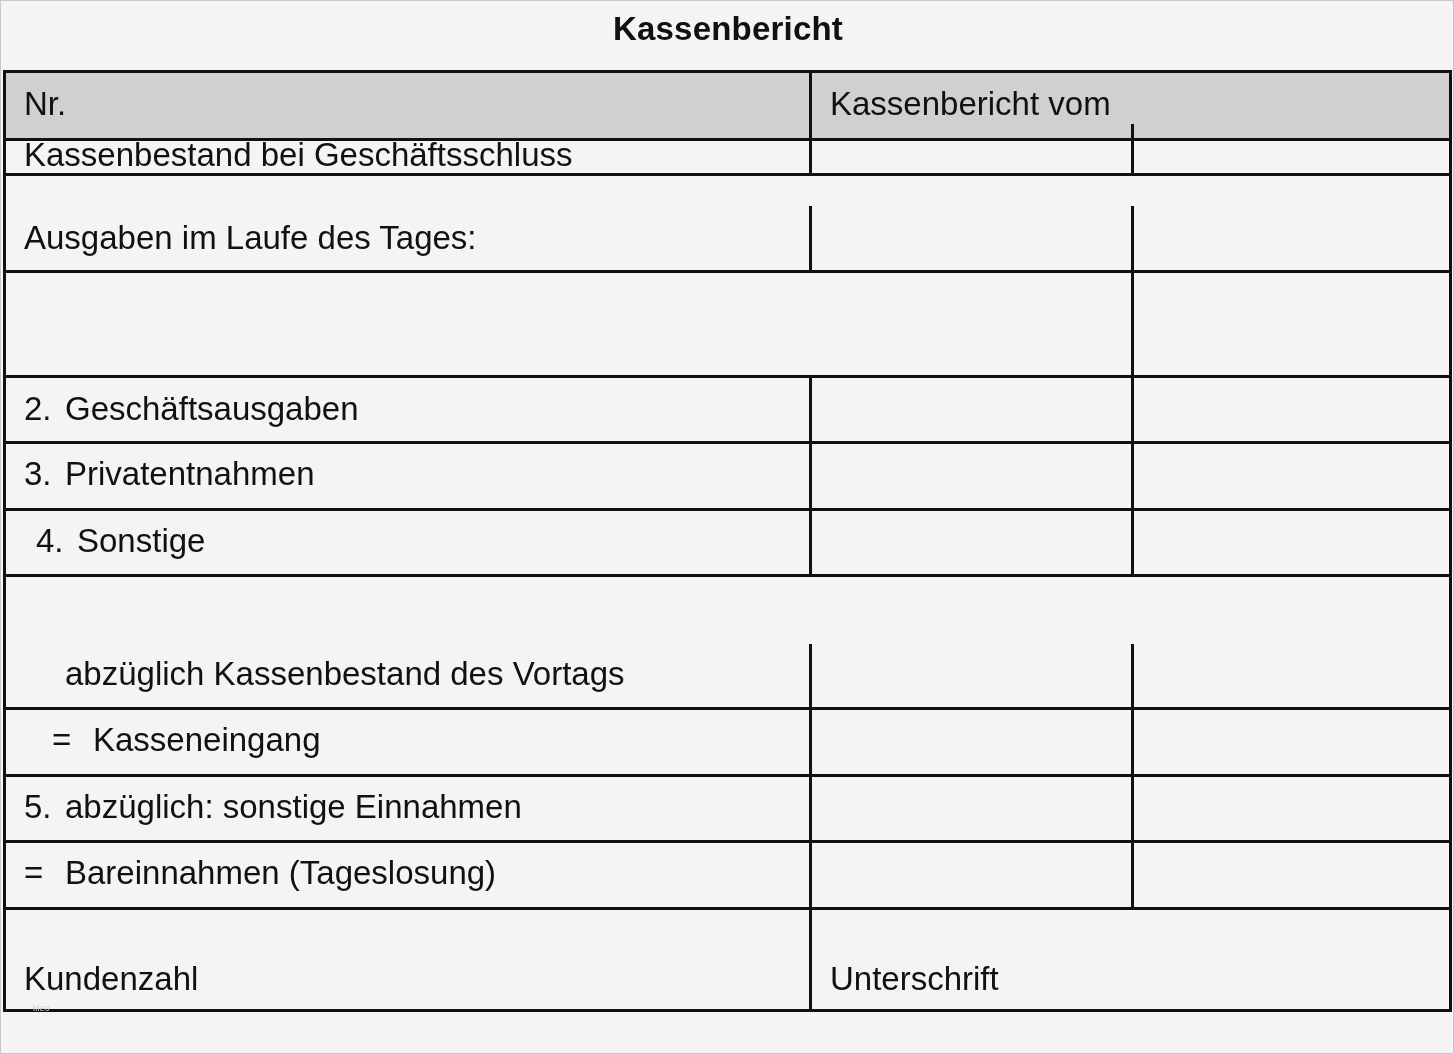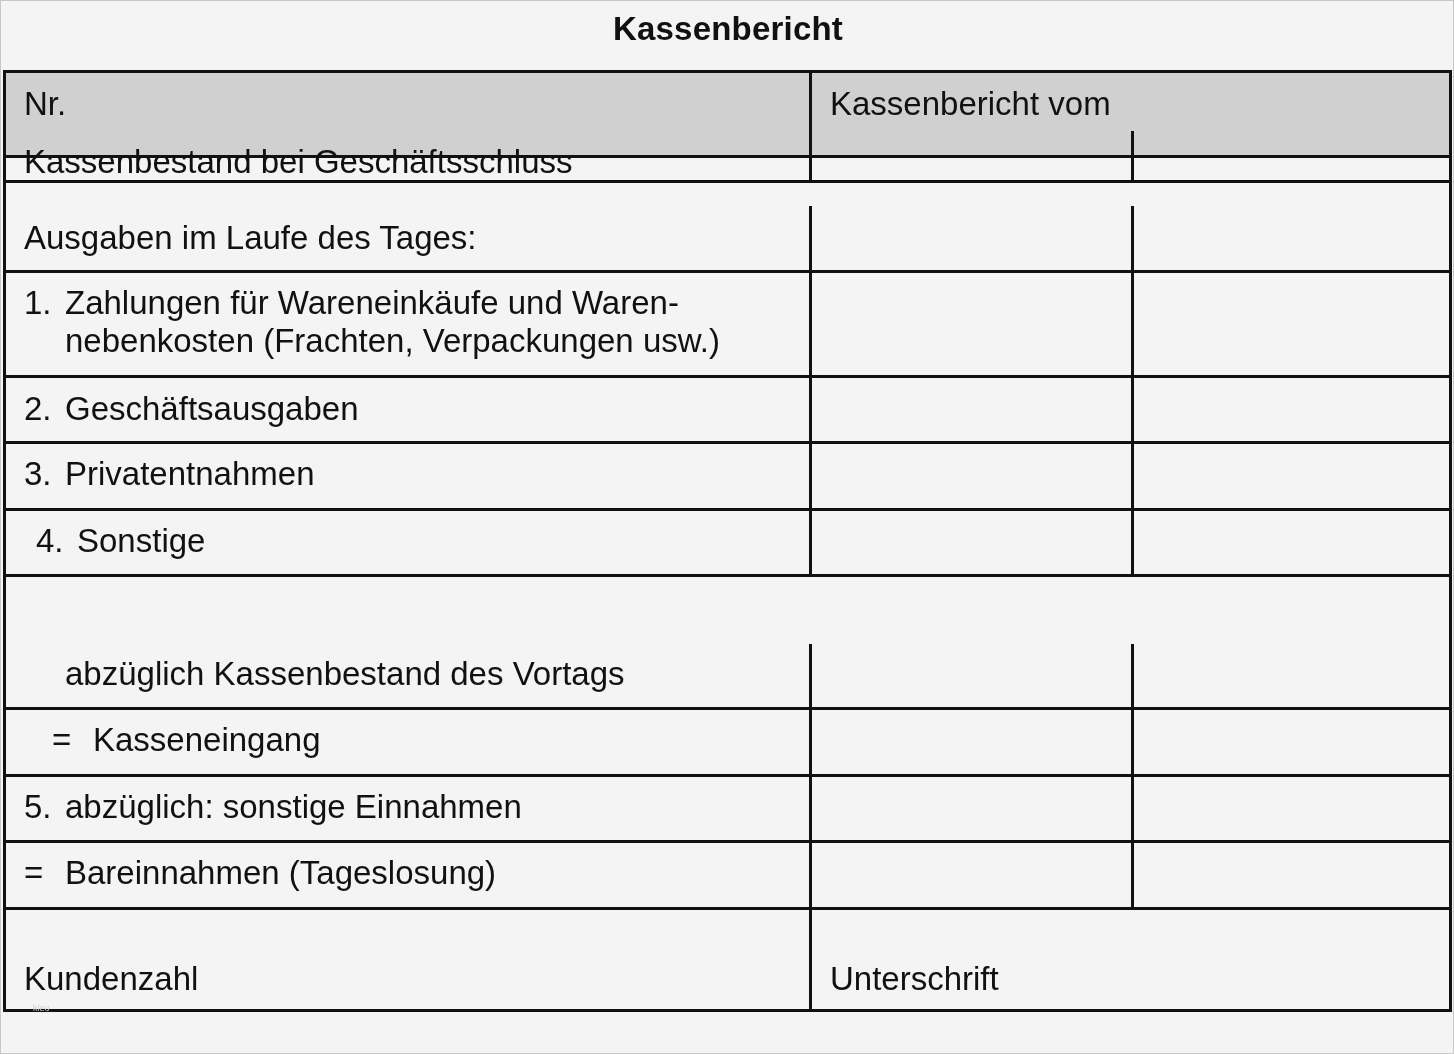--- a/index.html
+++ b/index.html
@@ -77,50 +77,46 @@
       color: #cfcfcf;
     }
   </style>
 </head>
 <body>
 
 <div class="title">Kassenbericht</div>
 
 <div class="form">
 
-  <div class="row header" style="top:0;height:85px;">
+  <div class="row header" style="top:0;height:68px;">
     <div class="cell c-label">
       <span class="txt" style="top:12px;">Nr.</span>
     </div>
     <div class="cell c-wide">
       <span class="txt" style="top:12px;">Kassenbericht vom</span>
     </div>
   </div>
 
-  <div class="row" style="top:58px;height:52px;">
+  <div class="row" style="top:51px;height:52px;">
     <div class="cell c-label">
       <span class="txt" style="top:12px;">Kassenbestand bei Geschäftsschluss</span>
     </div>
     <div class="cell c-v1"></div>
     <div class="cell c-v2"></div>
   </div>
 
   <div class="row" style="top:133px;height:67px;">
     <div class="cell c-label">
       <span class="txt" style="top:13px;">Ausgaben im Laufe des Tages:</span>
     </div>
     <div class="cell c-v1"></div>
     <div class="cell c-v2"></div>
   </div>
 
   <div class="row" style="top:200px;height:105px;">
-    <div class="cell c-label">
-      <span class="txt" style="top:11px;"><span class="num">1.</span><span>Zahlungen für Wareneinkäufe und Waren-</span></span>
-      <span class="txt" style="top:49px;"><span class="indent">nebenkosten (Frachten, Verpackungen usw.)</span></span>
-    </div>
     <div class="cell c-v1"></div>
     <div class="cell c-v2"></div>
   </div>
 
   <div class="row" style="top:305px;height:66px;">
     <div class="cell c-label">
       <span class="txt" style="top:12px;"><span class="num">2.</span><span>Geschäftsausgaben</span></span>
     </div>
     <div class="cell c-v1"></div>
     <div class="cell c-v2"></div>

